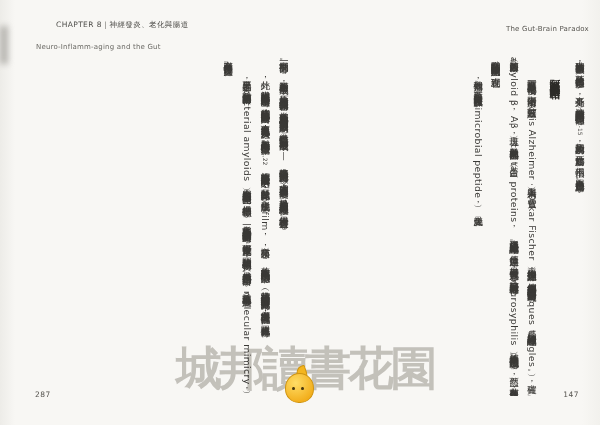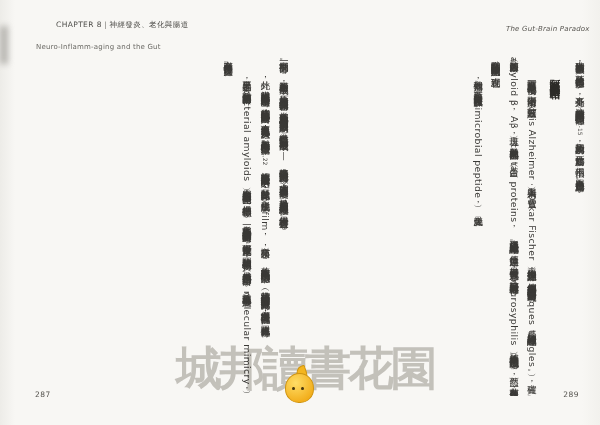--- a/index.html
+++ b/index.html
@@ -13,21 +13,21 @@
     background:linear-gradient(90deg,#edece8 0%,#f8f7f4 2.5%,#f8f7f4 97%,#f2f1ed 100%);
   }
   .edge-smudge{
     position:absolute;left:0;top:26px;width:8px;height:38px;
     background:#96948e;filter:blur(3px);opacity:.65;
   }
   
   .rh-left{position:absolute;left:36px;top:20px;}
   .rh-zh{font-size:7.5px;color:#4d4c48;letter-spacing:.4px;margin-left:20px;}
   .rh-en{font-size:7px;color:#6b6a65;margin-top:13px;letter-spacing:.2px;}
-  .rh-right{position:absolute;left:506px;top:25px;font-size:7px;color:#56544f;letter-spacing:.2px;font-style:italic;}
+  .rh-right{position:absolute;left:506px;top:25px;font-size:7px;color:#56544f;letter-spacing:.2px;}
   
   .vbody{
     position:absolute;top:54px;height:342px;
     writing-mode:vertical-rl;text-orientation:mixed;
     font-size:9.3px;line-height:17.6px;letter-spacing:.4px;
     color:#3b3a37;overflow:hidden;
   }
   .right-body{right:11px;width:252px;}
   .left-body{left:30px;width:263px;}
   .vbody p{margin:0;padding:0;}
@@ -67,21 +67,21 @@
 <div class="spread">
 
   <div>
     <div class="rh-right">The Gut-Brain Paradox</div>
     <div class="vbody right-body" id="right-body">
         <p><span>人瑞腸道裡的益菌數量，甚至比健康的年輕人還多！</span><span class="fnote">11</span><span>毫不意外，這些特定細菌都能幫助維持腸道黏膜的完整性，</span><span class="fnote">12-15</span><span>正如我先前說的，死亡始於腸道，但不用怕，因為青春之泉也始於腸道。</span><span class="fnote">16</span></p>
         <h3><span>阿茲海默症的腸道菌相</span></h3>
         <p class="indent"><span>阿茲海默症最早於一九〇七年前後，由阿洛伊斯．阿茲海默（Alois Alzheimer）與奧斯卡．費雪（Oskar Fischer）兩位科學家分別描述記錄，他們都在患者的大腦組織中觀察到了典型的類澱粉蛋白斑塊（plaques）與糾纏的神經纖維纏結（tangles）。確實，阿茲海默症的特徵就是神經元外堆積了錯誤摺疊的類澱粉蛋白（amyloid β，Aβ）斑塊，以及神經元內部出現由tau蛋白（tau proteins，也稱濤蛋白）組成的神經纖維纏結。值得注意的是，早期研究者也曾注意到，這類病變可能與神經性梅毒（neurosyphilis）等感染性疾病存在某種相似性或關聯。</span><span class="fnote">17</span><span>然而，在其後的一百多年裡，細菌與阿茲海默症之間的關聯始終未成為主流觀點，直到現在。</span></p>
         <p class="indent"><span>如今我們知道，類澱粉蛋白其實是一種抗菌胜肽（antimicrobial peptide），是大腦免</span></p>
       </div>
-    <div class="pagenum pn-right">289</div>
+    <div class="pagenum pn-right">147</div>
   </div>
 
   <div>
     <div class="rh-left">
       <div class="rh-zh">CHAPTER 8｜神經發炎、老化與腸道</div>
       <div class="rh-en">Neuro-Inflamm-aging and the Gut</div>
     </div>
     <div class="vbody left-body" id="left-body">
         <p><span>疫機制的一部分。</span><span class="fnote">18</span><span>類澱粉蛋白在大腦中生成，原本的功能是保護大腦免受病原體侵害。當免疫系統因為腸道菌相失衡與腸道通透性增加而一直處於啟動狀態，就會導致慢性發炎以及類澱粉蛋白的過度生成</span><span class="fnote">19</span><span>——就像輸送帶前手忙腳亂的露西一樣，處理的速度跟不上製造的速度，於是過量的類澱粉蛋白在神經細胞外堆積，最終變得有害甚至致命。</span><span class="fnote">20</span></p>
         <p class="indent"><span>此外，當腸道因菌相失衡而使某些細菌過度增生時，這些細菌也可能分泌自身的類澱粉蛋白，進而促進氧化壓力與發炎反應，並與大腦內的蛋白質發生病理性聚集。</span><span class="fnote">21,22</span><span>細菌製造這些類澱粉蛋白的目的之一，是幫助彼此黏附，形成生物膜（biofilm，亦稱菌膜），</span><span class="fnote">23</span><span>藉此提高對宿主免疫系統攻擊的抵禦能力，</span><span class="fnote">24</span><span>當細菌（或任何過度增殖的細菌族群）以這種方式聚集時，它們會展現出更強的抗性，因此也更具威脅性。</span></p>

